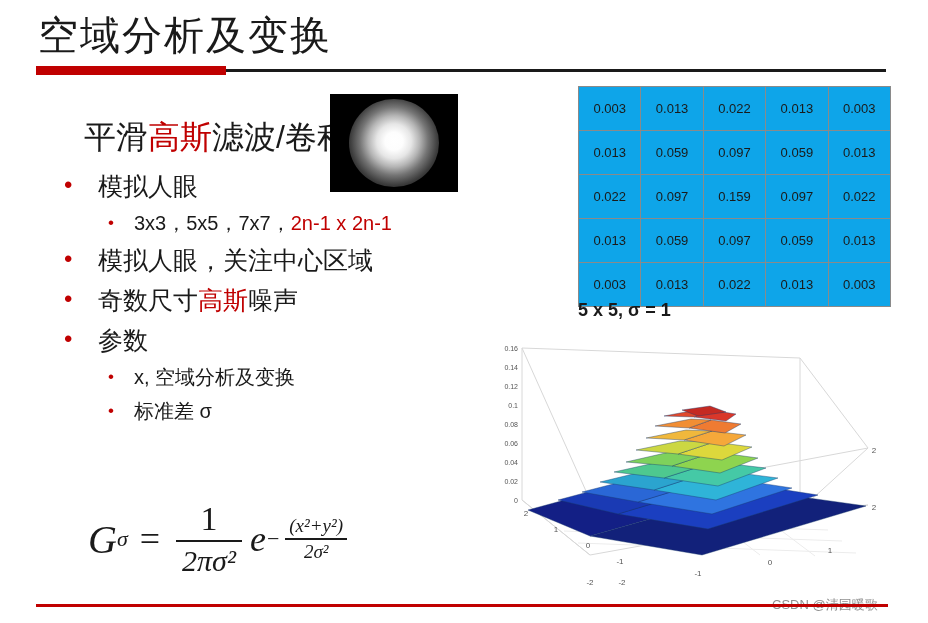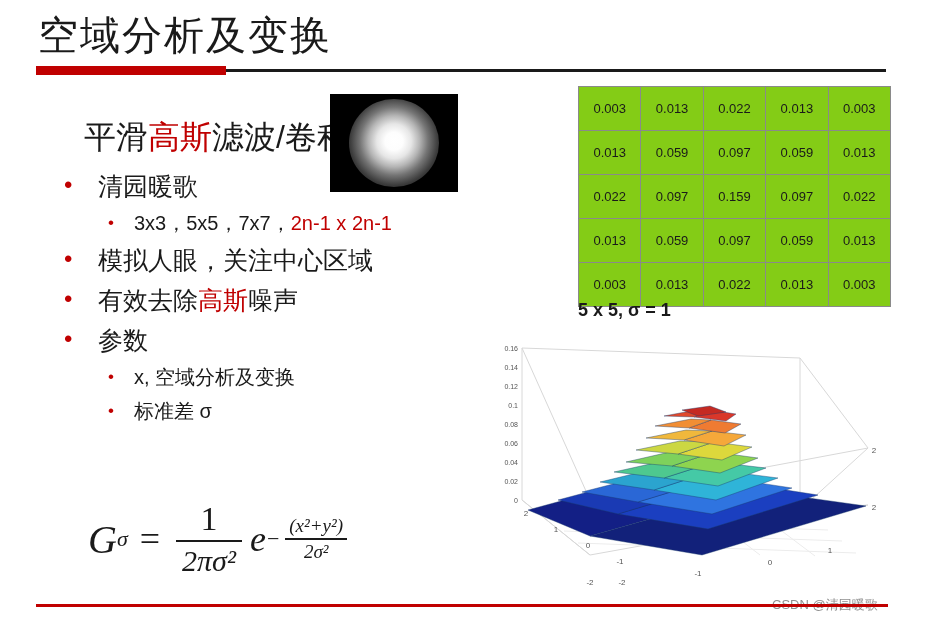--- a/index.html
+++ b/index.html
@@ -208,21 +208,21 @@
     background: #f6c99a;
   }
   table.kernel td {
     width: 61px;
     height: 41px;
     border: 1px solid #8a8a8a;
     text-align: center;
     vertical-align: middle;
     font-size: 13px;
     color: #1a1a1a;
-    background: #84cc16;
+    background: #0ea5e9;
     font-family: "Liberation Sans", sans-serif;
   }
   .kernel-caption {
     position: absolute;
     left: 578px;
     top: 300px;
     width: 315px;
     font-size: 18px;
     font-weight: bold;
     color: #1a1a1a;
@@ -262,36 +262,36 @@
   </div>
 
   <div class="blob">
     <div class="glow"></div>
   </div>
 
   <div class="bullets">
 
     <div class="b1">
       <span class="dot">•</span>
-      <span class="txt">清园暖歌</span>
+      <span class="txt">模拟人眼</span>
     </div>
 
     <div class="b2">
       <span class="dot">•</span>
       <span class="txt"><span>3x3，5x5，7x7，</span><span class="hl">2n-1 x 2n-1</span></span>
     </div>
 
     <div class="b1">
       <span class="dot">•</span>
       <span class="txt">模拟人眼，关注中心区域</span>
     </div>
 
     <div class="b1">
       <span class="dot">•</span>
-      <span class="txt"><span>有效去除</span><span class="hl">高斯</span><span>噪声</span></span>
+      <span class="txt"><span>奇数尺寸</span><span class="hl">高斯</span><span>噪声</span></span>
     </div>
 
     <div class="b1">
       <span class="dot">•</span>
       <span class="txt">参数</span>
     </div>
 
     <div class="b2">
       <span class="dot">•</span>
       <span class="txt">x, 空域分析及变换</span>

